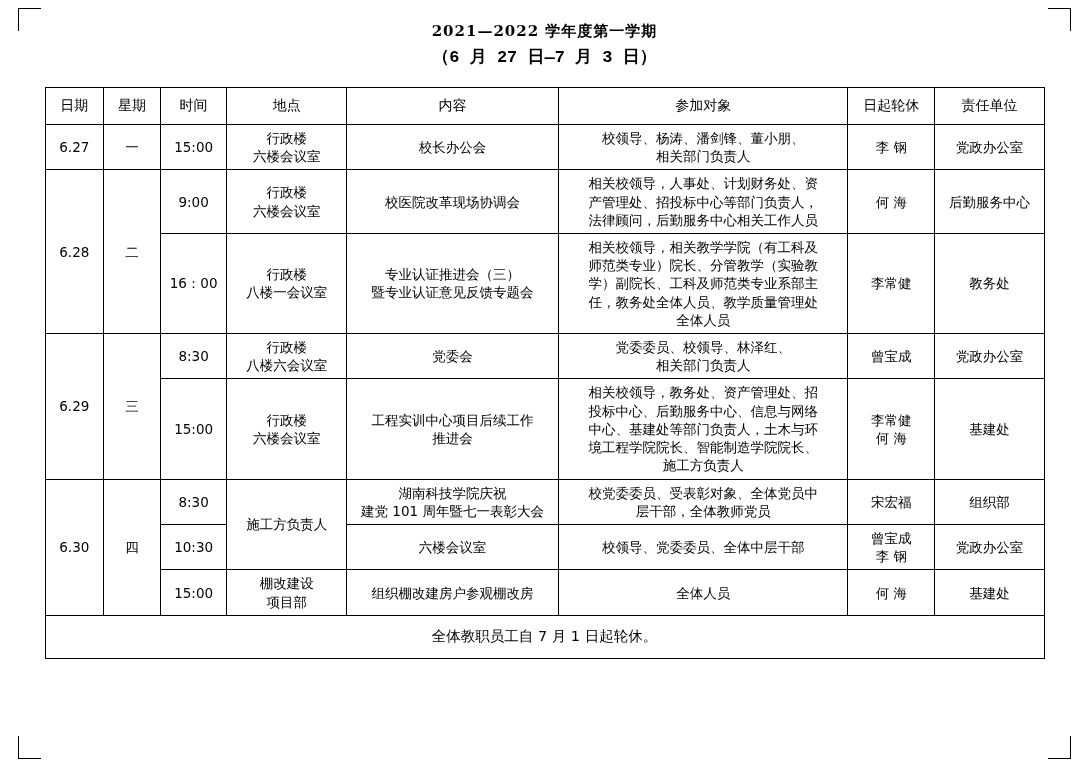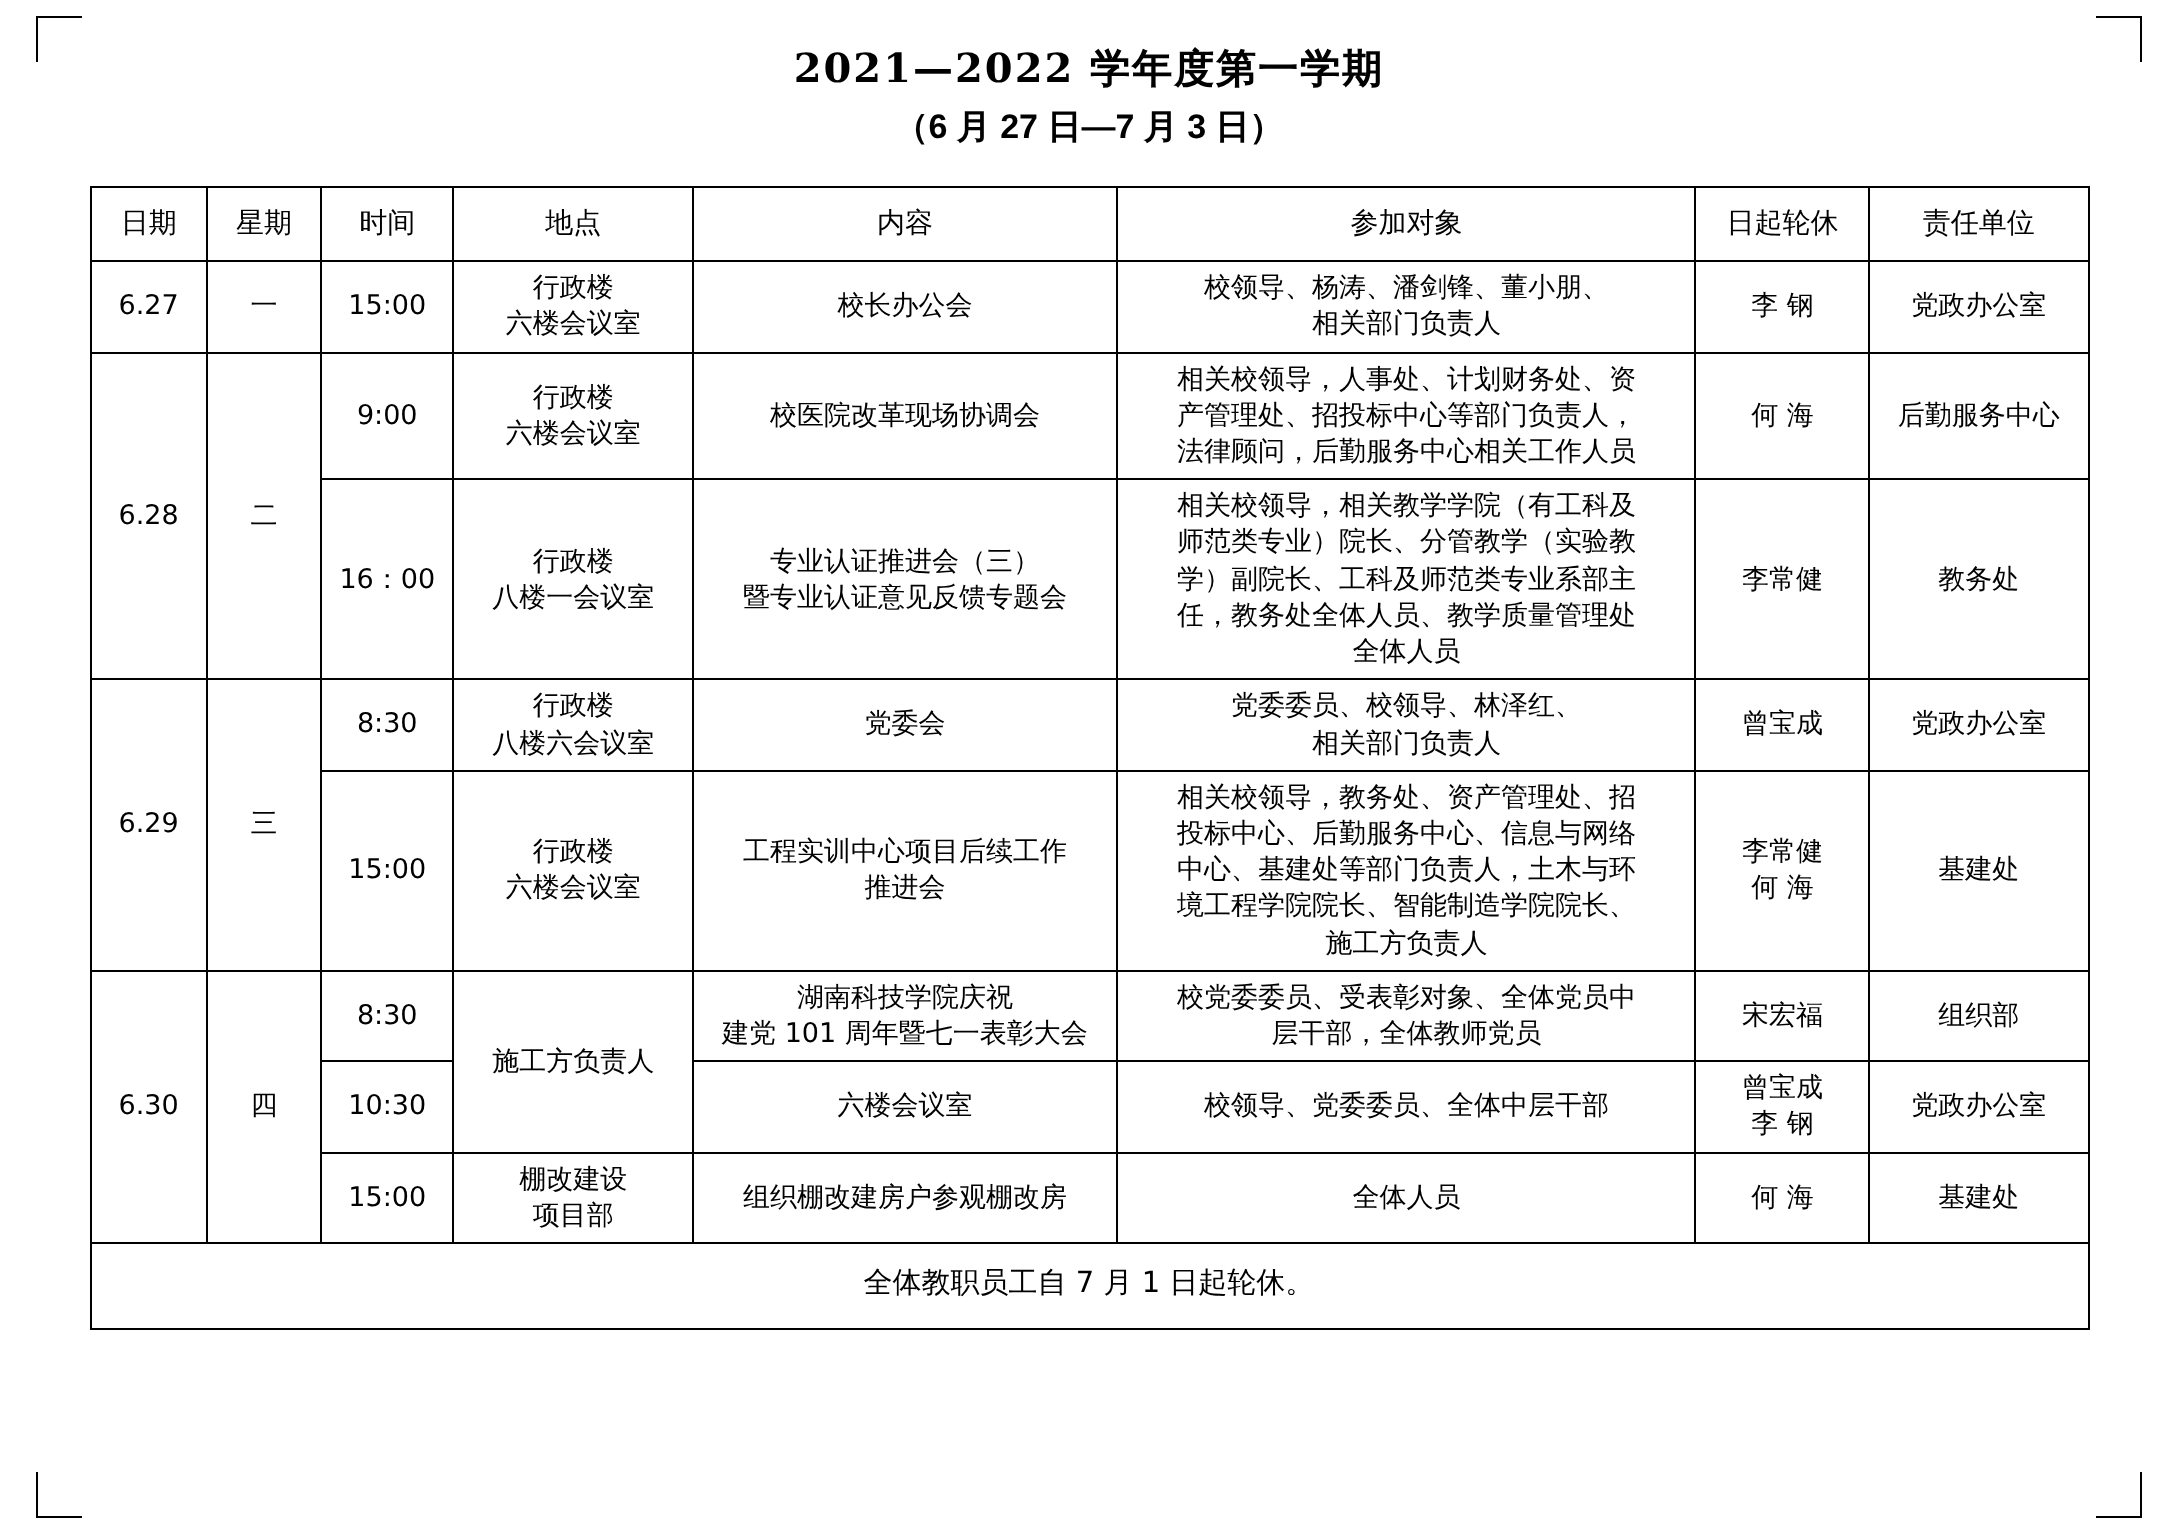--- a/index.html
+++ b/index.html
@@ -32,35 +32,35 @@
   .crop.tr { top: 8px;  right: 18px; border-right: 1.5px solid #000; border-top: 1.5px solid #000; }
   .crop.bl { bottom: 8px; left: 18px; border-left: 1.5px solid #000; border-bottom: 1.5px solid #000; }
   .crop.br { bottom: 8px; right: 18px; border-right: 1.5px solid #000; border-bottom: 1.5px solid #000; }
 
   .header {
     text-align: center;
     padding-top: 22px;
   }
   .title-line1 {
     font-family: "DejaVu Serif", "Liberation Serif", serif;
-    font-size: 20px;
+    font-size: 15px;
     font-weight: bold;
     letter-spacing: 1px;
     line-height: 1.25;
   }
   .title-line2 {
     font-family: "DejaVu Serif", "Liberation Serif", serif;
     font-size: 28px;
     font-weight: bold;
     letter-spacing: 1px;
     line-height: 1.3;
     margin-top: 2px;
   }
   .title-line3 {
-    font-family: Liberation Sans, sans-serif;
+    font-family: Liberation Mono, monospace;
     font-size: 17px;
     font-weight: bold;
     margin-top: 6px;
     line-height: 1.3;
   }
 
   table.sched {
     border-collapse: collapse;
     margin: 18px auto 0 auto;
     width: 1000px;

